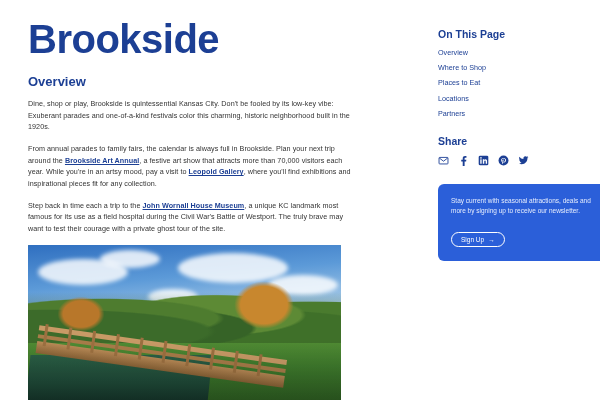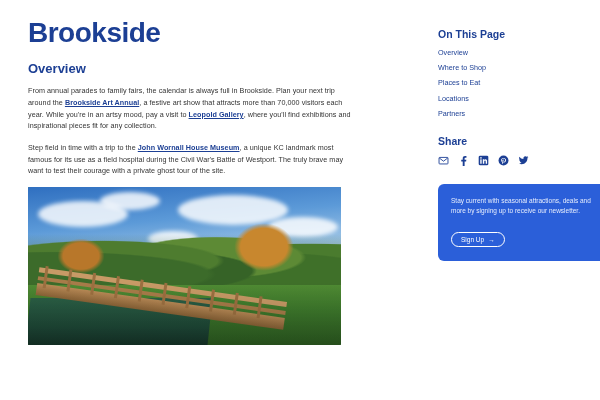--- a/index.html
+++ b/index.html
@@ -16,21 +16,21 @@
     width: 600px; height: 400px;
     display: flex;
     padding: 18px 26px 0 28px;
   }
   
   .main {
     width: 330px;
     flex: 0 0 330px;
   }
   .title {
-    font-size: 28px;
+    font-size: 40px;
     line-height: 1.05;
     font-weight: bold;
     color: #1c3f94;
     letter-spacing: -0.5px;
     margin: 0 0 14px 0;
   }
   .section-heading {
     font-size: 13px;
     font-weight: bold;
     color: #1c3f94;
@@ -201,27 +201,30 @@
 <body>
 
 <div class="page">
 
   <div class="main">
 
     <h1 class="title">Brookside</h1>
 
     <h2 class="section-heading">Overview</h2>
 
+    <p class="body-text">
+      <span>Dine, shop or play, Brookside is quintessential Kansas City. Don't be fooled by its low-key vibe: Exuberant parades and one-of-a-kind festivals color this charming, historic neighborhood built in the 1920s.</span>
+    </p>
 
     <p class="body-text">
       <span>From annual parades to family fairs, the calendar is always full in Brookside. Plan your next trip around the </span><a class="inline-link" href="#">Brookside Art Annual</a><span>, a festive art show that attracts more than 70,000 visitors each year. While you're in an artsy mood, pay a visit to </span><a class="inline-link" href="#">Leopold Gallery</a><span>, where you'll find exhibitions and inspirational pieces fit for any collection.</span>
     </p>
 
     <p class="body-text">
-      <span>Step field in time with a trip to the </span><a class="inline-link" href="#">John Wornall House Museum</a><span>, a unique KC landmark most famous for its use as a field hospital during the Civil War's Battle of Westport. The truly brave may want to test their courage with a private ghost tour of the site.</span>
+      <span>Step back in time each a trip to the </span><a class="inline-link" href="#">John Wornall House Museum</a><span>, a unique KC landmark most famous for its use as a field hospital during the Civil War's Battle of Westport. The truly brave may want to test their courage with a private ghost tour of the site.</span>
     </p>
 
     <div class="photo">
       <div class="sky"></div>
       <div class="cloud c1"></div>
       <div class="cloud c2"></div>
       <div class="cloud c3"></div>
       <div class="cloud c4"></div>
       <div class="cloud c5"></div>
       <div class="treeline"></div>

